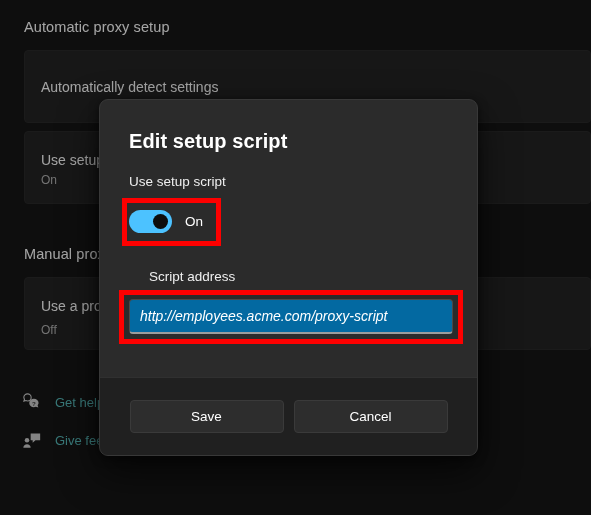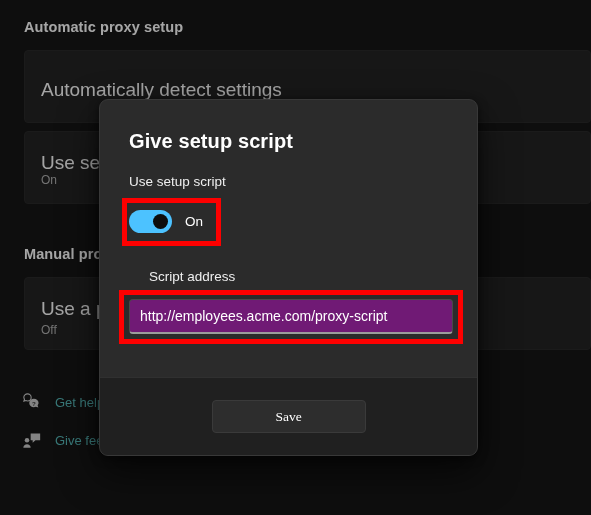--- a/index.html
+++ b/index.html
@@ -21,21 +21,21 @@
   #settings-page {
     position: absolute;
     inset: 0;
     background: #141414;
   }
 
   .section-heading {
     position: absolute;
     left: 24px;
     font-size: 14.5px;
-    font-weight: 700;
+    font-weight: 400;
     color: #e6e6e6;
     letter-spacing: 0.1px;
   }
   #heading-automatic { top: 19px; }
   #heading-manual    { top: 246px; }
 
   .settings-card {
     position: absolute;
     left: 24px;
     right: 0;
@@ -44,21 +44,21 @@
     border-radius: 4px;
     box-sizing: border-box;
   }
   #card-autodetect { top: 50px;  height: 73px; }
   #card-setupscript{ top: 131px; height: 73px; }
   #card-useproxy   { top: 277px; height: 73px; }
 
   .card-label {
     position: absolute;
     left: 16px;
-    font-size: 19px;
+    font-size: 14px;
     color: #e4e4e4;
     white-space: nowrap;
   }
   .card-sub {
     position: absolute;
     left: 16px;
     font-size: 12px;
     color: #a0a0a0;
     white-space: nowrap;
   }
@@ -188,29 +188,30 @@
   }
 
   
   #script-address-input {
     position: absolute;
     left: 29px;
     top: 199px;
     width: 324px;
     height: 35px;
     box-sizing: border-box;
-    background: #701a75;
+    background: #0369a1;
     border: 1px solid #494949;
     border-bottom: 2px solid #9c9c9c;
     border-radius: 4px;
     color: #ffffff;
     font-family: "Liberation Sans", sans-serif;
     font-size: 14px;
     padding: 0 10px;
     outline: none;
+    font-style: italic;
   }
 
   
   #dialog-footer {
     flex: 0 0 auto;
     height: 78px;
     background: #202020;
     border-top: 1px solid #303030;
     display: flex;
     align-items: center;
@@ -219,21 +220,21 @@
     padding: 0 28px;
     box-sizing: border-box;
   }
   .dialog-button {
     width: 154px;
     height: 33px;
     background: #2d2d2d;
     border: 1px solid #3a3a3a;
     border-radius: 4px;
     color: #ffffff;
-    font-family: Liberation Serif, serif;
+    font-family: Liberation Sans, sans-serif;
     font-size: 13.5px;
     cursor: pointer;
   }
 </style>
 </head>
 <body>
 
 <div id="settings-page">
 
   <div class="section-heading" id="heading-automatic">Automatic proxy setup</div>
@@ -272,21 +273,21 @@
     <span class="link-text">Give feedback</span>
   </div>
 </div>
 
 <div id="dialog-overlay"></div>
 
 <div id="edit-setup-script-dialog">
 
   <div id="dialog-body">
 
-    <div id="dialog-title">Give setup script</div>
+    <div id="dialog-title">Edit setup script</div>
 
     <div class="field-label" id="label-use-setup-script">Use setup script</div>
 
     <div class="highlight-box" id="highlight-toggle"></div>
 
     <div id="toggle-row">
       <div id="toggle-switch">
         <div class="knob"></div>
       </div>
       <span id="toggle-state-label">On</span>
@@ -294,14 +295,15 @@
 
     <div class="field-label" id="label-script-address">Script address</div>
 
     <div class="highlight-box" id="highlight-input"></div>
 
     <input id="script-address-input" type="text" value="http://employees.acme.com/proxy-script" style="">
   </div>
 
   <div id="dialog-footer">
     <button class="dialog-button">Save</button>
+    <button class="dialog-button">Cancel</button>
   </div>
 </div>
 
 </body></html>

